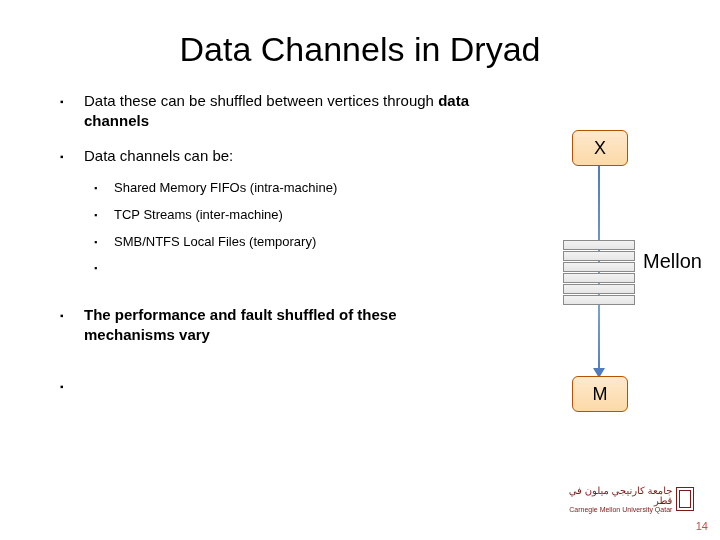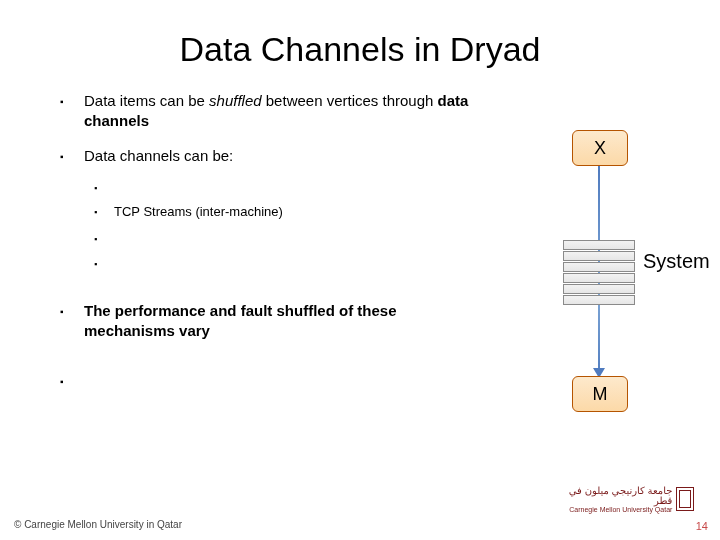--- a/index.html
+++ b/index.html
@@ -50,21 +50,21 @@
     font-size: 13px;
     line-height: 1.3;
   }
   .b2 .bullet {
     width: 8px;
     flex: 0 0 8px;
     margin-right: 12px;
     font-size: 9px;
     padding-top: 3px;
   }
-  .em { font-style: italic; }
+  .em { }
   .strong { font-weight: 600; }
   .b1.last { margin-top: 30px; }
   .b1.third { margin-top: 30px; font-weight: 600; }
 
   
   .diagram {
     position: absolute;
     right: 28px;
     top: 130px;
     width: 155px;
@@ -176,38 +176,40 @@
 
 <div class="slide">
 
   <div class="title">Data Channels in Dryad</div>
 
   <div class="body">
 
     <div class="b1">
       <div class="bullet">▪</div>
       <div>
-        <span>Data items can be </span><span class="em">shuffled</span><span> between vertices through </span><span class="strong">data channels</span>
+        <span>Data these can be </span><span class="em">shuffled</span><span> between vertices through </span><span class="strong">data channels</span>
       </div>
     </div>
 
     <div class="b1">
       <div class="bullet">▪</div>
       <div>Data channels can be:</div>
     </div>
 
     <div class="b2">
       <div class="bullet">▪</div>
+      <div>Shared Memory FIFOs (intra-machine)</div>
     </div>
     <div class="b2">
       <div class="bullet">▪</div>
       <div>TCP Streams (inter-machine)</div>
     </div>
     <div class="b2">
       <div class="bullet">▪</div>
+      <div>SMB/NTFS Local Files (temporary)</div>
     </div>
     <div class="b2">
       <div class="bullet">▪</div>
     </div>
 
     <div class="b1 third">
       <div class="bullet">▪</div>
       <div>The performance and fault shuffled of these mechanisms vary</div>
     </div>
 
@@ -221,26 +223,25 @@
     <div class="vertex vX">X</div>
     <div class="conn"></div>
     <div class="stack">
       <div></div>
         <div></div>
         <div></div>
         <div></div>
         <div></div>
         <div></div>
     </div>
-    <div class="items-label">System</div>
+    <div class="items-label">Mellon</div>
     <div class="arrowhead"></div>
     <div class="vertex vM">M</div>
   </div>
 
-  <div class="footer-left">© Carnegie Mellon University in Qatar</div>
   <div class="page-num">14</div>
 
   <div class="logo">
     <div>
       <div class="ar">جامعة كارنيجي ميلون في قطر</div>
       <div class="en">Carnegie Mellon University Qatar</div>
     </div>
     <div class="mark"></div>
   </div>
 

